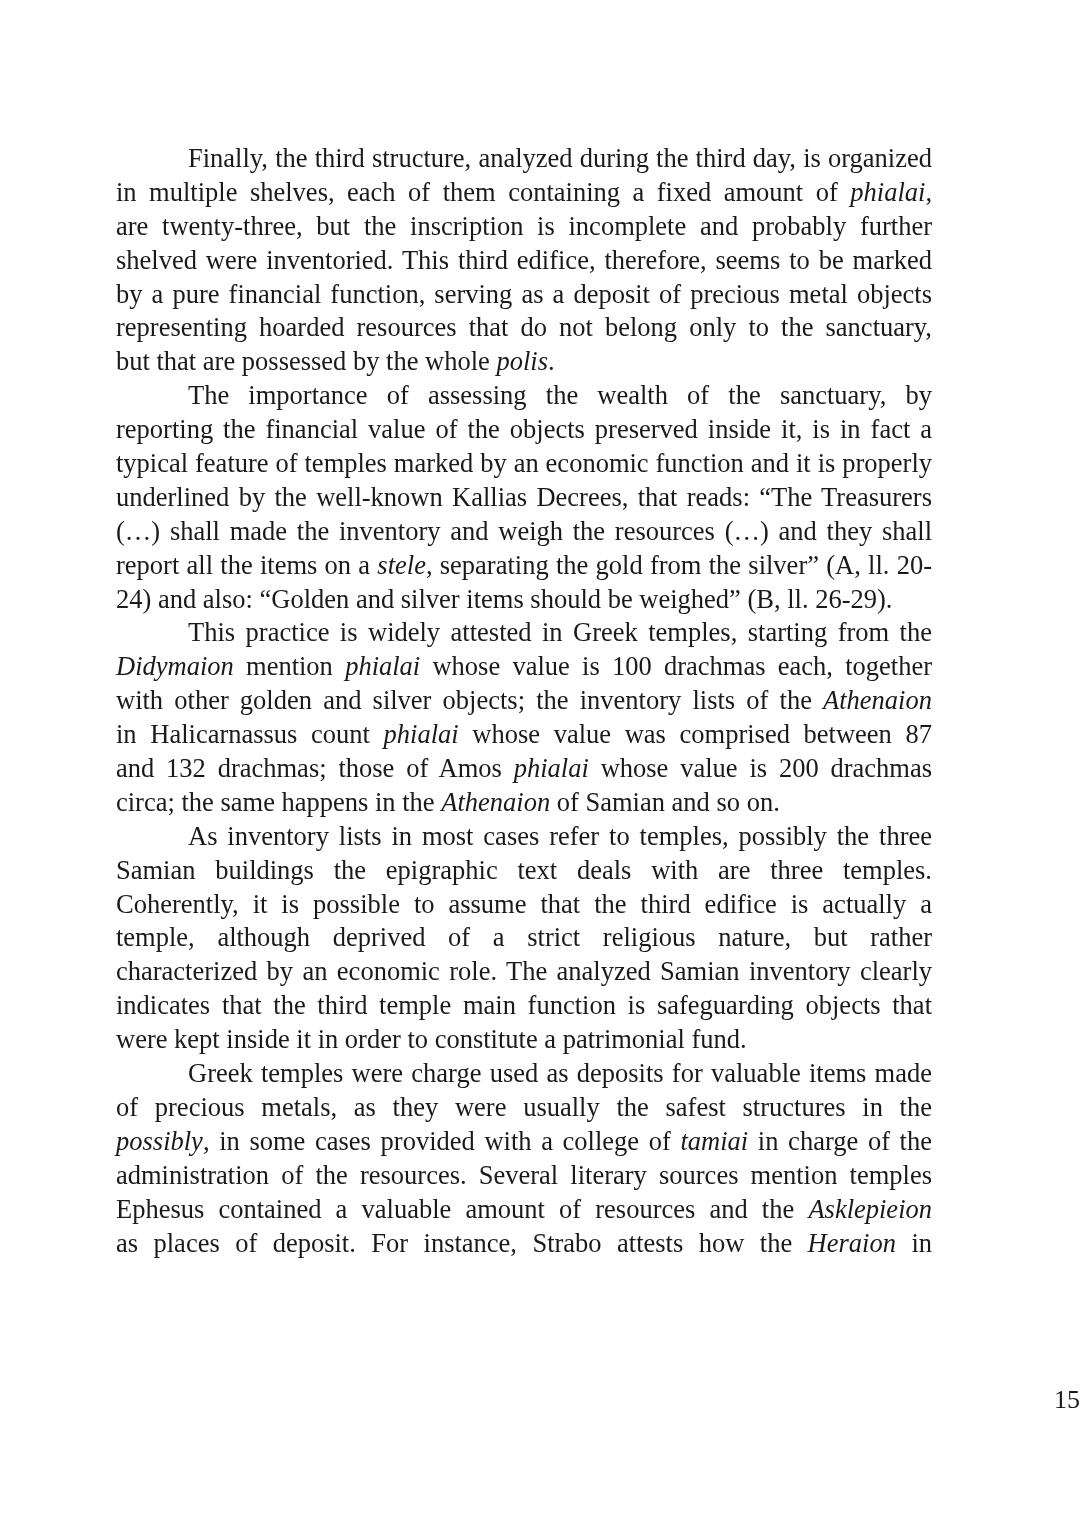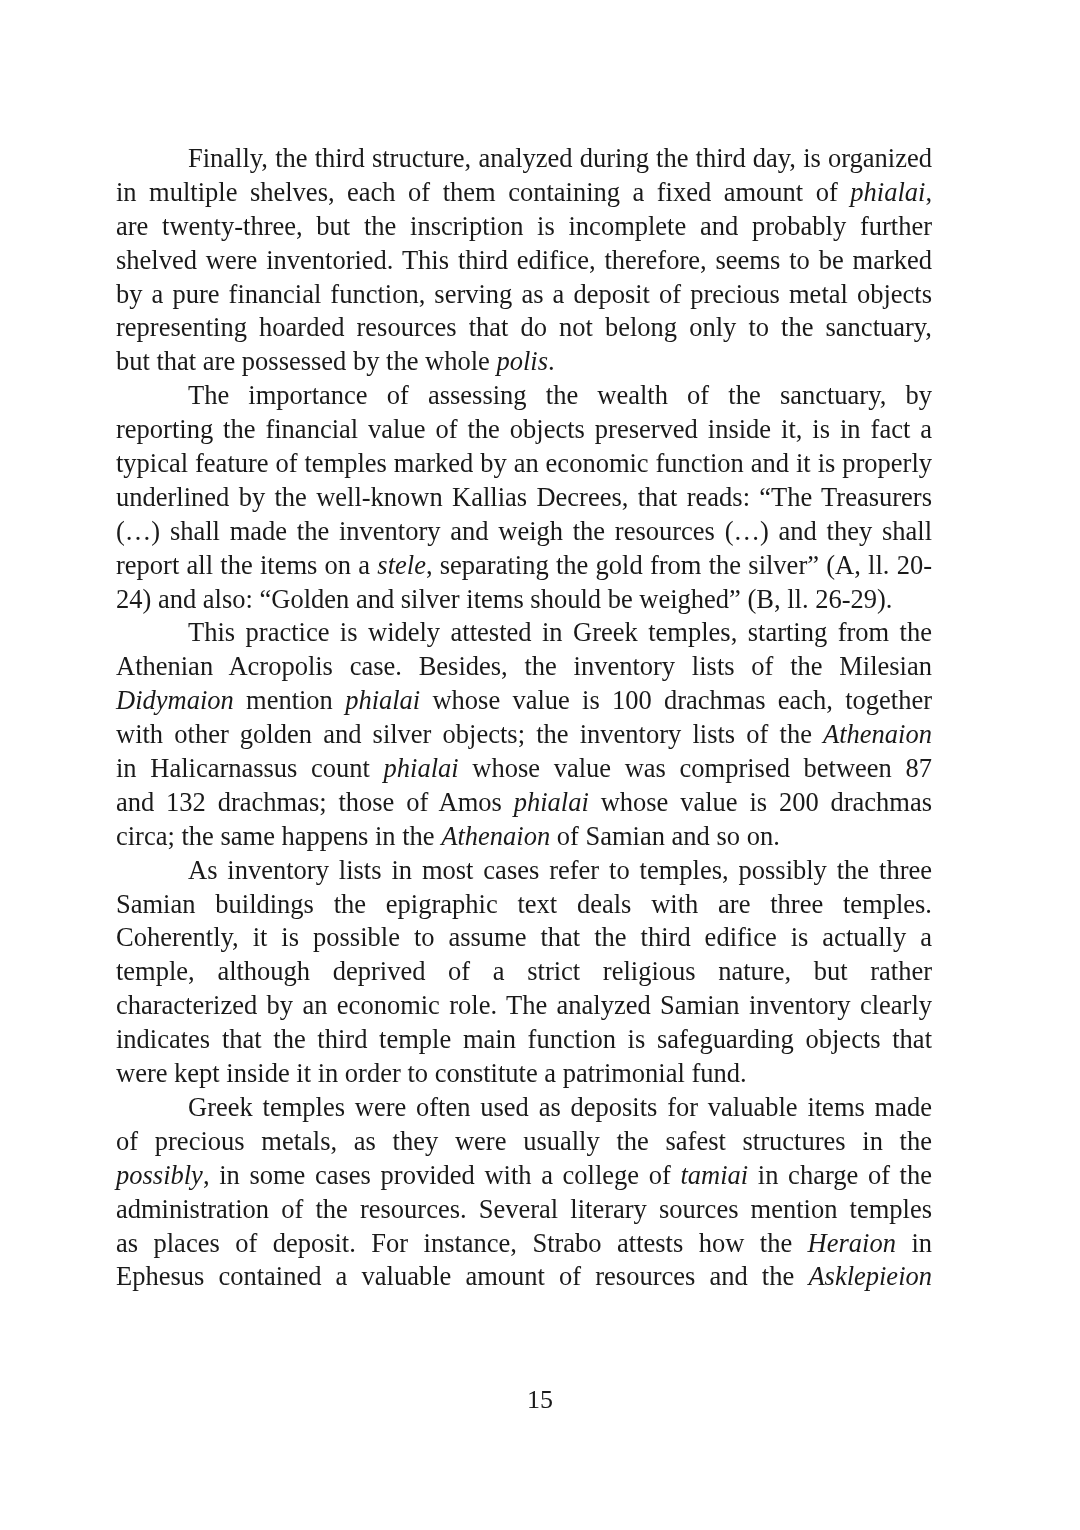--- a/index.html
+++ b/index.html
@@ -12,21 +12,21 @@
     font-family: "Liberation Serif", serif; font-size: 26.5px; color: #1a1a1a;
   }
   .line {
     display: block; height: 33.9px; line-height: 33.9px; white-space: nowrap;
     text-align: justify; text-align-last: justify; overflow: visible;
   }
   .line.last { text-align-last: left; }
   .line.indent { padding-left: 72px; }
   .seg-i { font-style: italic; }
   .page-number {
-    position: absolute; left: 0; width: 1080px; top: 1385px; text-align: center;
+    position: absolute; left: 0; width: 1080px; top: 1385px; text-align: right;
     font-family: "Liberation Serif", serif; font-size: 26px; color: #1a1a1a;
   }
 </style>
 </head>
 <body>
 
 <div class="page">
   <div class="text-block" id="text-block">
       <div>
         <span class="line indent"><span>Finally, the third structure, analyzed during the third day, is organized</span></span>
@@ -41,39 +41,38 @@
         <span class="line indent"><span>The importance of assessing the wealth of the sanctuary, by</span></span>
         <span class="line"><span>reporting the financial value of the objects preserved inside it, is in fact a</span></span>
         <span class="line"><span>typical feature of temples marked by an economic function and it is properly</span></span>
         <span class="line"><span>underlined by the well-known Kallias Decrees, that reads: “The Treasurers</span></span>
         <span class="line"><span>(…) shall made the inventory and weigh the resources (…) and they shall</span></span>
         <span class="line"><span>report all the items on a </span><span class="seg-i">stele</span><span>, separating the gold from the silver” (A, ll. 20-</span></span>
         <span class="line last"><span>24) and also: “Golden and silver items should be weighed” (B, ll. 26-29).</span></span>
       </div>
       <div>
         <span class="line indent"><span>This practice is widely attested in Greek temples, starting from the</span></span>
-        <span class="line"><span>Athenian Acropolis case. Besides, the inventory lists of the Milesian</span></span>
         <span class="line"><span class="seg-i">Didymaion</span><span> mention </span><span class="seg-i">phialai</span><span> whose value is 100 drachmas each, together</span></span>
         <span class="line"><span>with other golden and silver objects; the inventory lists of the </span><span class="seg-i">Athenaion</span></span>
         <span class="line"><span>in Halicarnassus count </span><span class="seg-i">phialai</span><span> whose value was comprised between 87</span></span>
         <span class="line"><span>and 132 drachmas; those of Amos </span><span class="seg-i">phialai</span><span> whose value is 200 drachmas</span></span>
         <span class="line last"><span>circa; the same happens in the </span><span class="seg-i">Athenaion</span><span> of Samian and so on.</span></span>
       </div>
       <div>
         <span class="line indent"><span>As inventory lists in most cases refer to temples, possibly the three</span></span>
         <span class="line"><span>Samian buildings the epigraphic text deals with are three temples.</span></span>
         <span class="line"><span>Coherently, it is possible to assume that the third edifice is actually a</span></span>
         <span class="line"><span>temple, although deprived of a strict religious nature, but rather</span></span>
         <span class="line"><span>characterized by an economic role. The analyzed Samian inventory clearly</span></span>
         <span class="line"><span>indicates that the third temple main function is safeguarding objects that</span></span>
         <span class="line last"><span>were kept inside it in order to constitute a patrimonial fund.</span></span>
       </div>
       <div>
-        <span class="line indent"><span>Greek temples were often used as deposits for valuable items made</span></span>
+        <span class="line indent"><span>Greek temples were charge used as deposits for valuable items made</span></span>
         <span class="line"><span>of precious metals, as they were usually the safest structures in the</span></span>
         <span class="line"><span class="seg-i">possibly</span><span>, in some cases provided with a college of </span><span class="seg-i">tamiai</span><span> in charge of the</span></span>
         <span class="line"><span>administration of the resources. Several literary sources mention temples</span></span>
+        <span class="line"><span>Ephesus contained a valuable amount of resources and the </span><span class="seg-i">Asklepieion</span></span>
         <span class="line"><span>as places of deposit. For instance, Strabo attests how the </span><span class="seg-i">Heraion</span><span> in</span></span>
-        <span class="line"><span>Ephesus contained a valuable amount of resources and the </span><span class="seg-i">Asklepieion</span></span>
       </div>
     </div>
   <div class="page-number">15</div>
 </div>
 
 </body></html>

